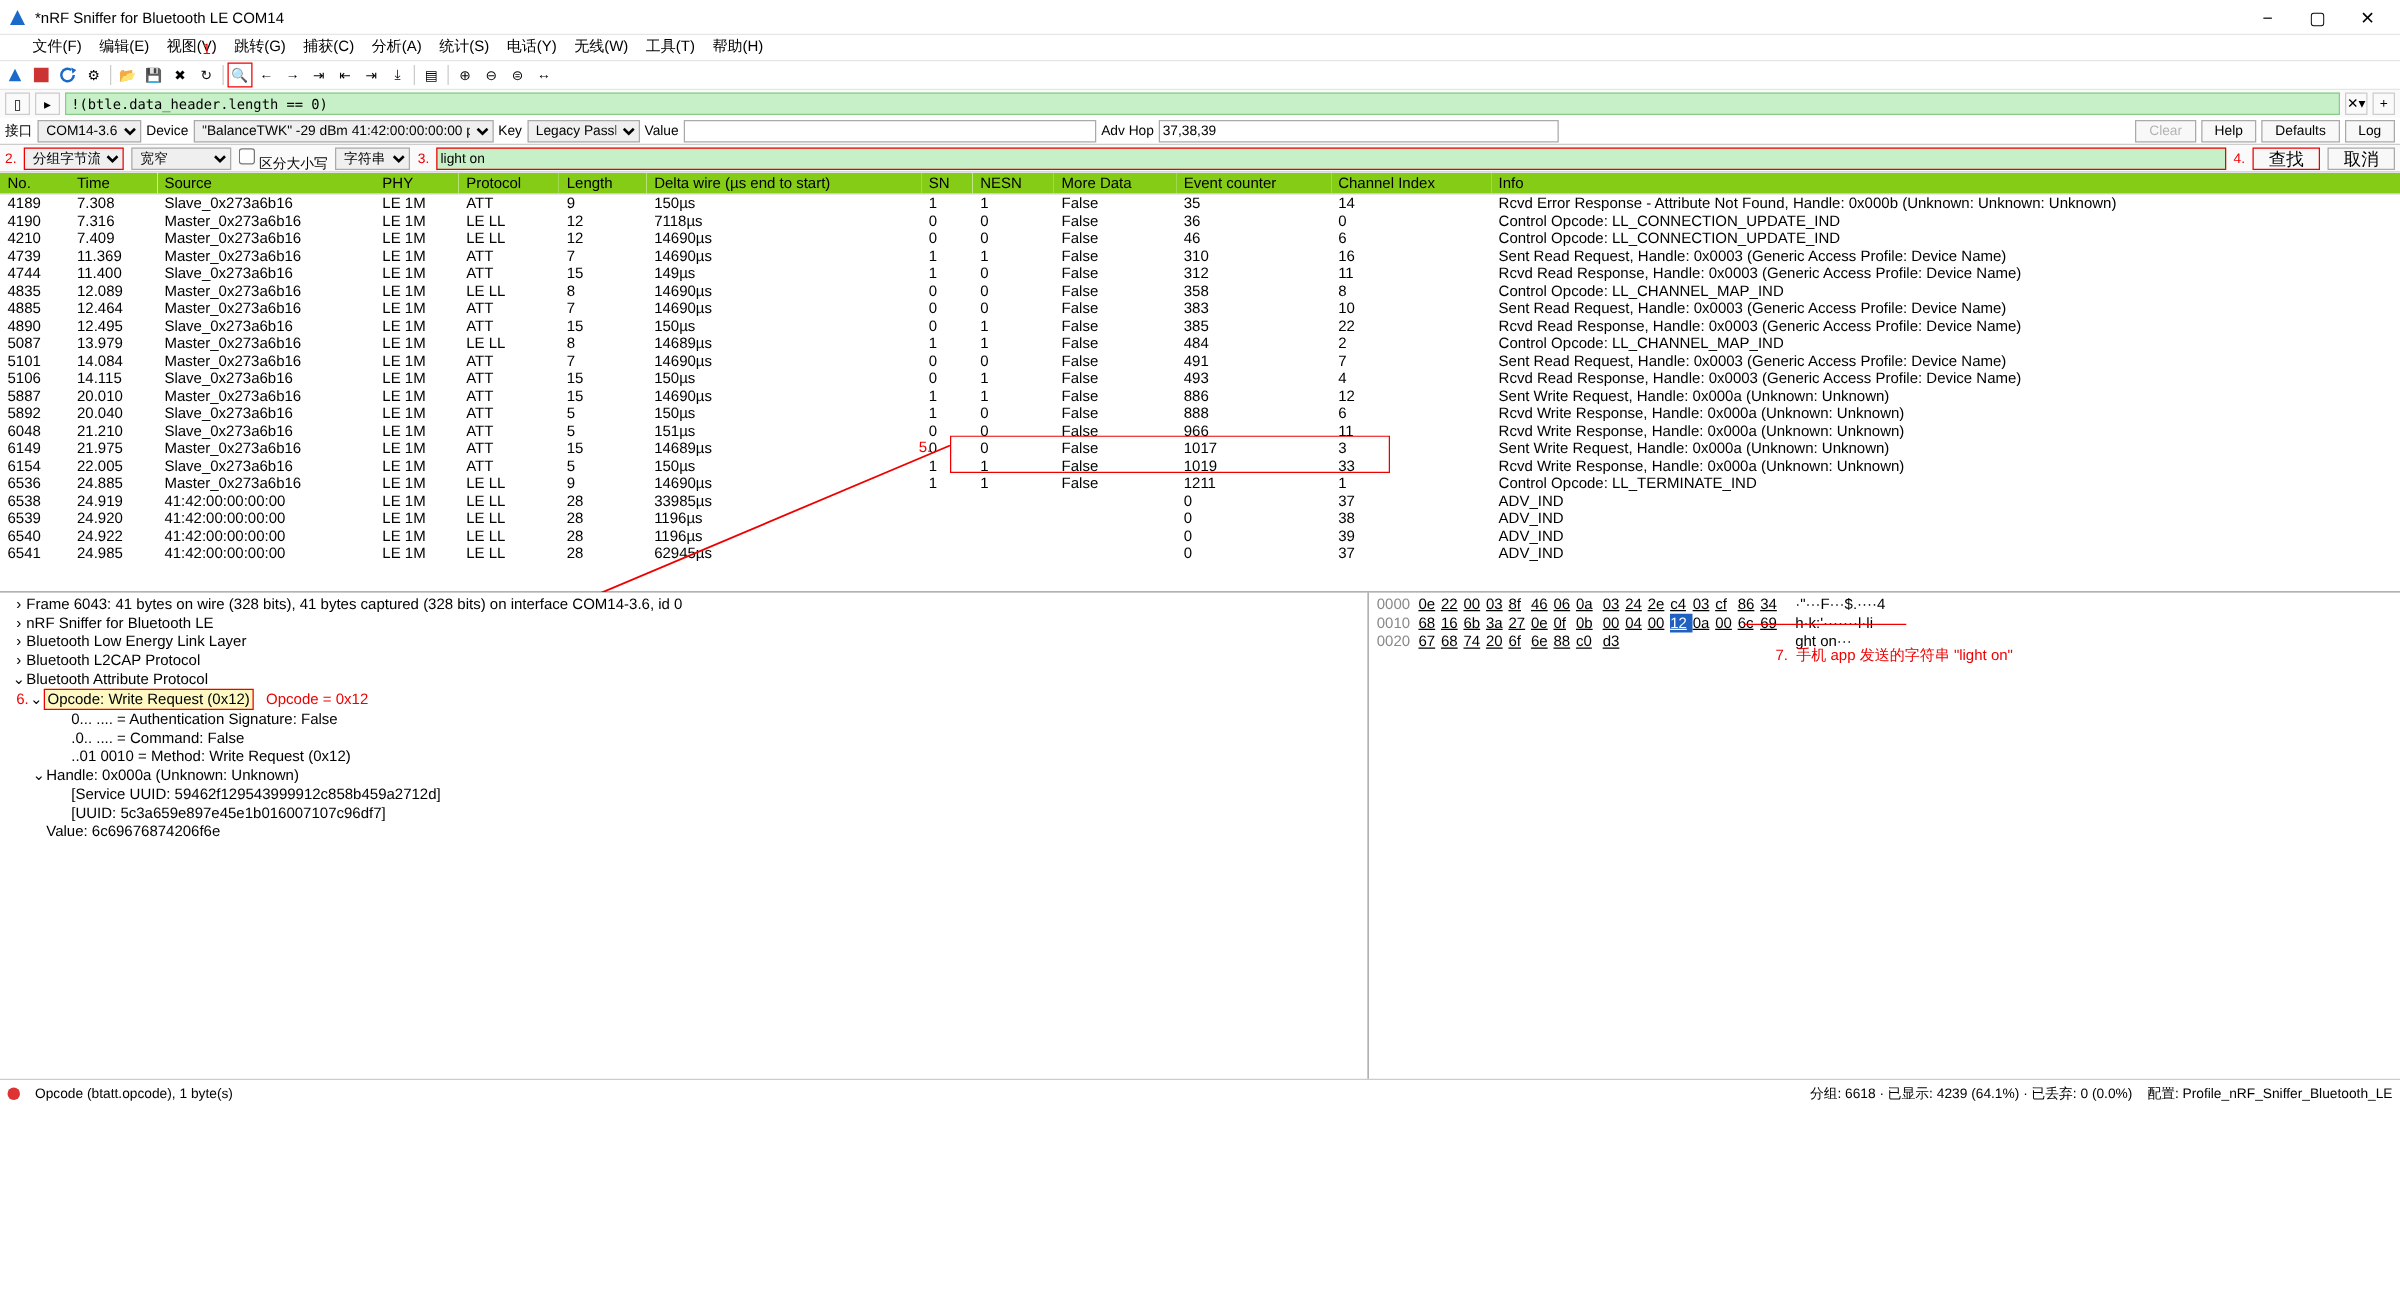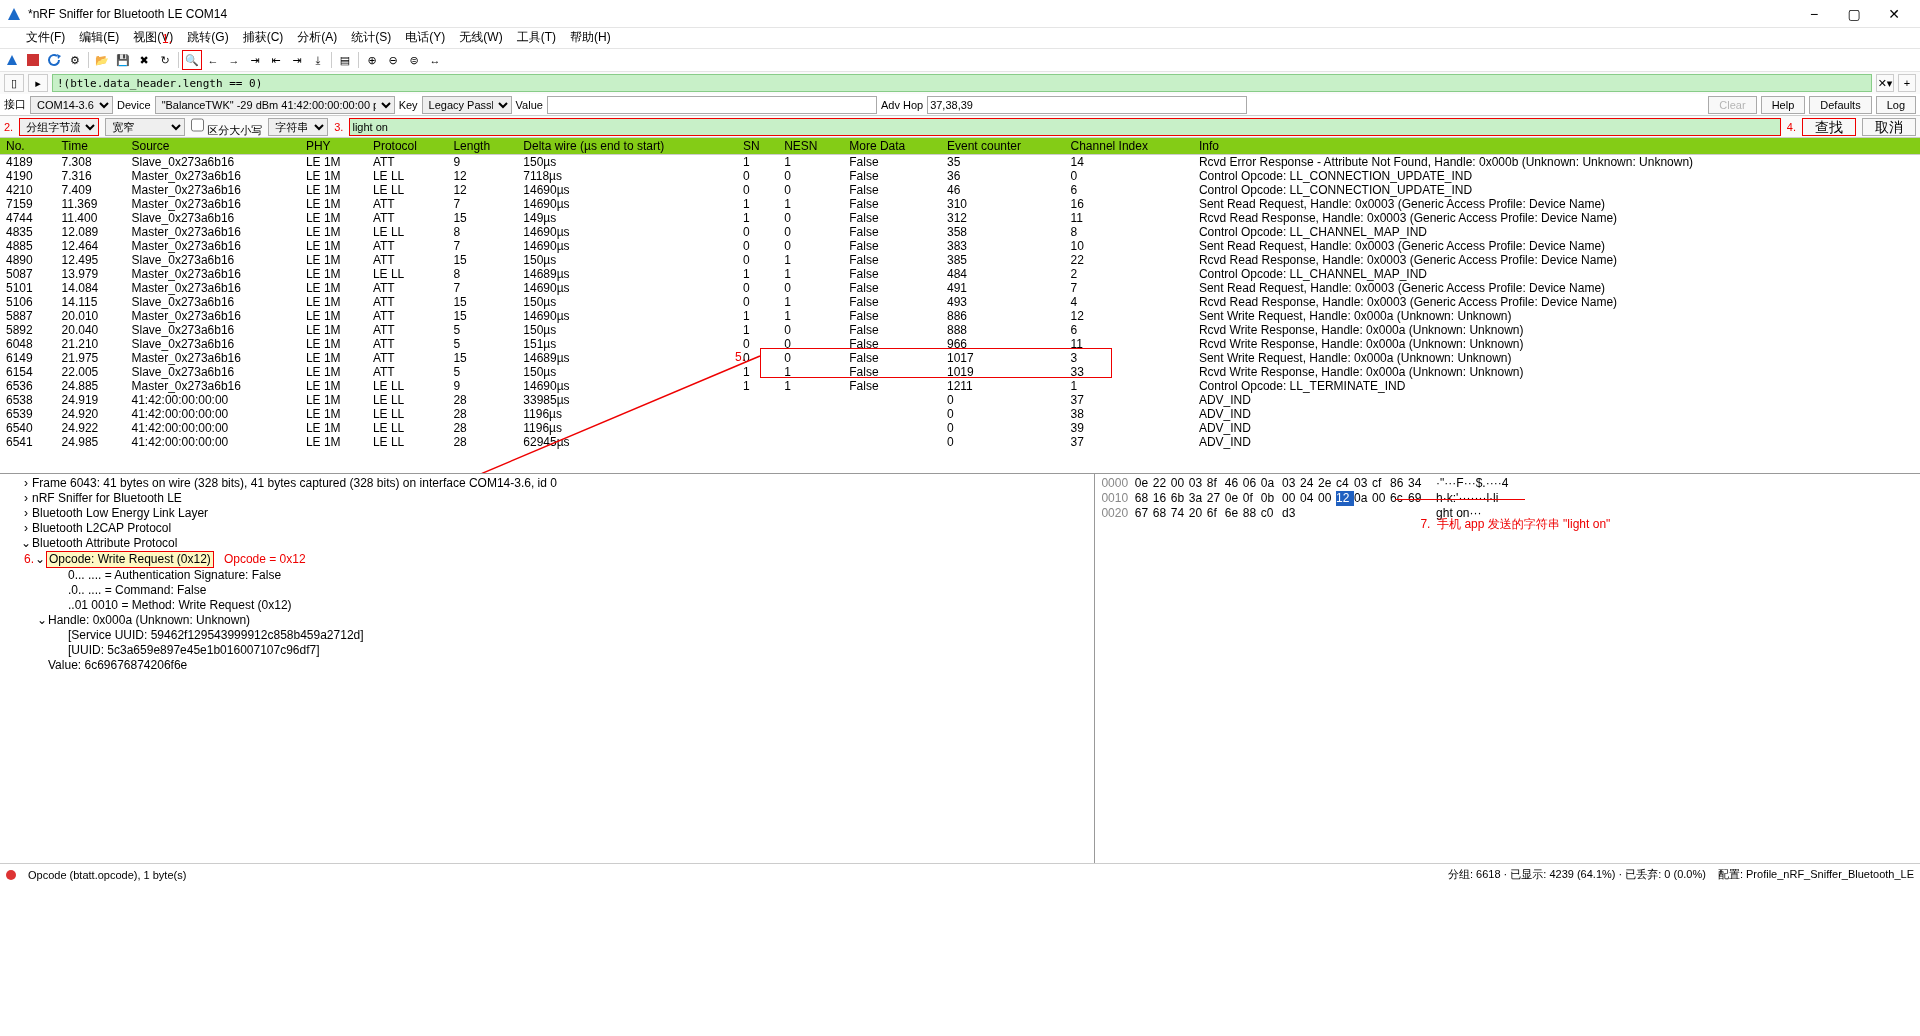--- a/index.html
+++ b/index.html
@@ -29,29 +29,29 @@
 .findbar .btn.hl-red { border:1.5px solid #e00; }
 .pktlist { height:335px; overflow:auto; position:relative; }
 .pktlist table { width:100%; border-collapse:collapse; font-family:"Consolas",monospace; font-size:12px; }
 .pktlist th { text-align:left; padding:1px 6px; font-weight:normal; background:#84cc16; border-bottom:1px solid #ccc; white-space:nowrap; position:sticky; top:0; }
 .pktlist td { padding:0 6px; white-space:nowrap; }
 .pktlist tr.sel td { background:#d6e8ff; }
 .anno { position:absolute; color:#e00; font-size:12px; pointer-events:none; }
 .anno.box { border:1.5px solid #e00; background:transparent; }
 svg.arrow { position:absolute; pointer-events:none; }
 .details { height:390px; display:flex; border-top:1px solid #999; }
-.tree { width:57%; overflow:auto; font-family:"Consolas",monospace; font-size:12px; padding:2px 20px; position:relative; }
+.tree { width:57%; overflow:auto; font-family:"Consolas",monospace; font-size:12px; padding:2px 9px; position:relative; }
 .tree .row { line-height:15px; white-space:nowrap; }
 .tree .tog { display:inline-block; width:12px; text-align:center; cursor:pointer; }
 .tree .sel { background:#fef9c3; }
 .tree .hl-box { border:1.5px solid #e00; display:inline-block; padding:0 2px;}
 .hexpane { flex:1; overflow:auto; font-family:"Consolas",monospace; font-size:12px; padding:2px 6px; border-left:1px solid #999; position:relative; }
 .hexrow { white-space:nowrap; line-height:15px; }
 .hexrow .off { color:#888; }
-.hexrow .byte { display:inline-block; width:18px; }
+.hexrow .byte { display:inline-block; width:18px;text-decoration:underline; }
 .hexrow .byte.hi { background:#2060c0; color:#fff; }
 .hexrow .asc { margin-left:10px; }
 .statusbar { height:22px; display:flex; align-items:center; border-top:1px solid #ccc; padding:0 6px; gap:12px; font-size:11px;}
 .statusbar .dot { width:10px; height:10px; border-radius:50%; background:#d33; }
 .statusbar .spacer { flex:1; }
 .red-txt{color:#e00;}
 </style>
 </head>
 <body>
 
@@ -218,21 +218,21 @@
           <td>12</td>
           <td>14690µs</td>
           <td>0</td>
           <td>0</td>
           <td>False</td>
           <td>46</td>
           <td>6</td>
           <td>Control Opcode: LL_CONNECTION_UPDATE_IND</td>
         </tr>
         <tr>
-          <td>7159</td>
+          <td>4739</td>
           <td>11.369</td>
           <td>Master_0x273a6b16</td>
           <td>LE 1M</td>
           <td>ATT</td>
           <td>7</td>
           <td>14690µs</td>
           <td>1</td>
           <td>1</td>
           <td>False</td>
           <td>310</td>

